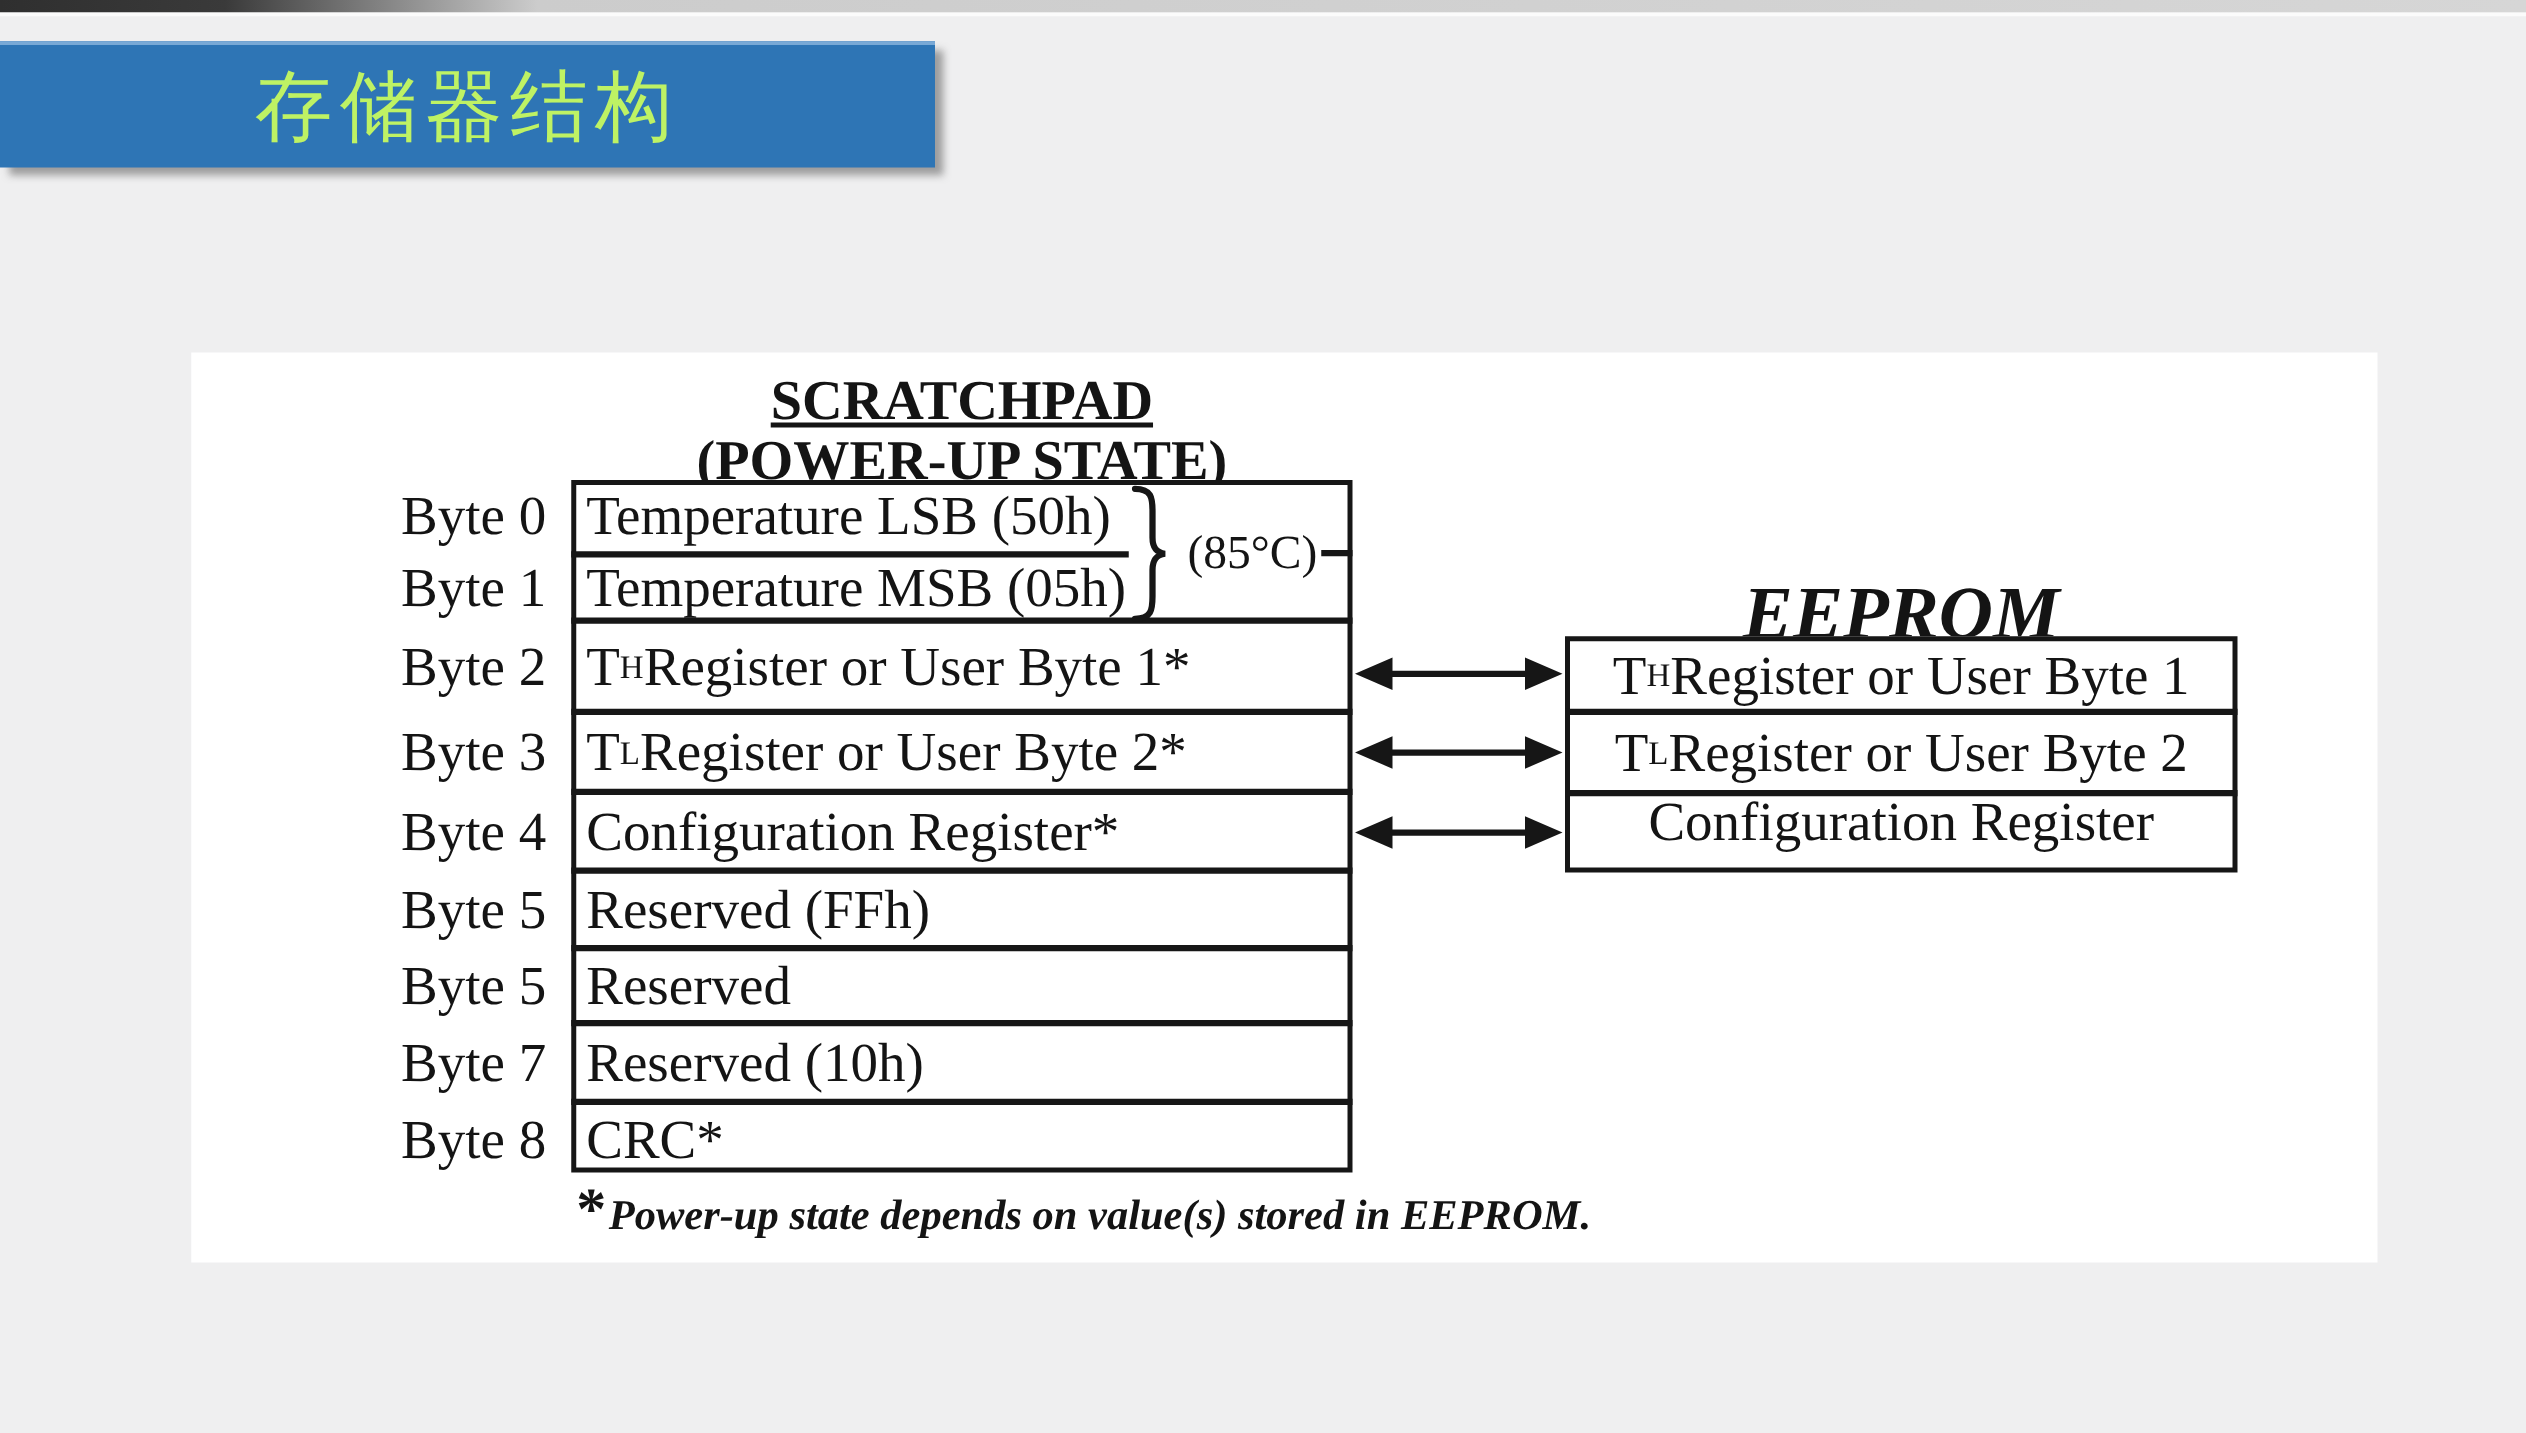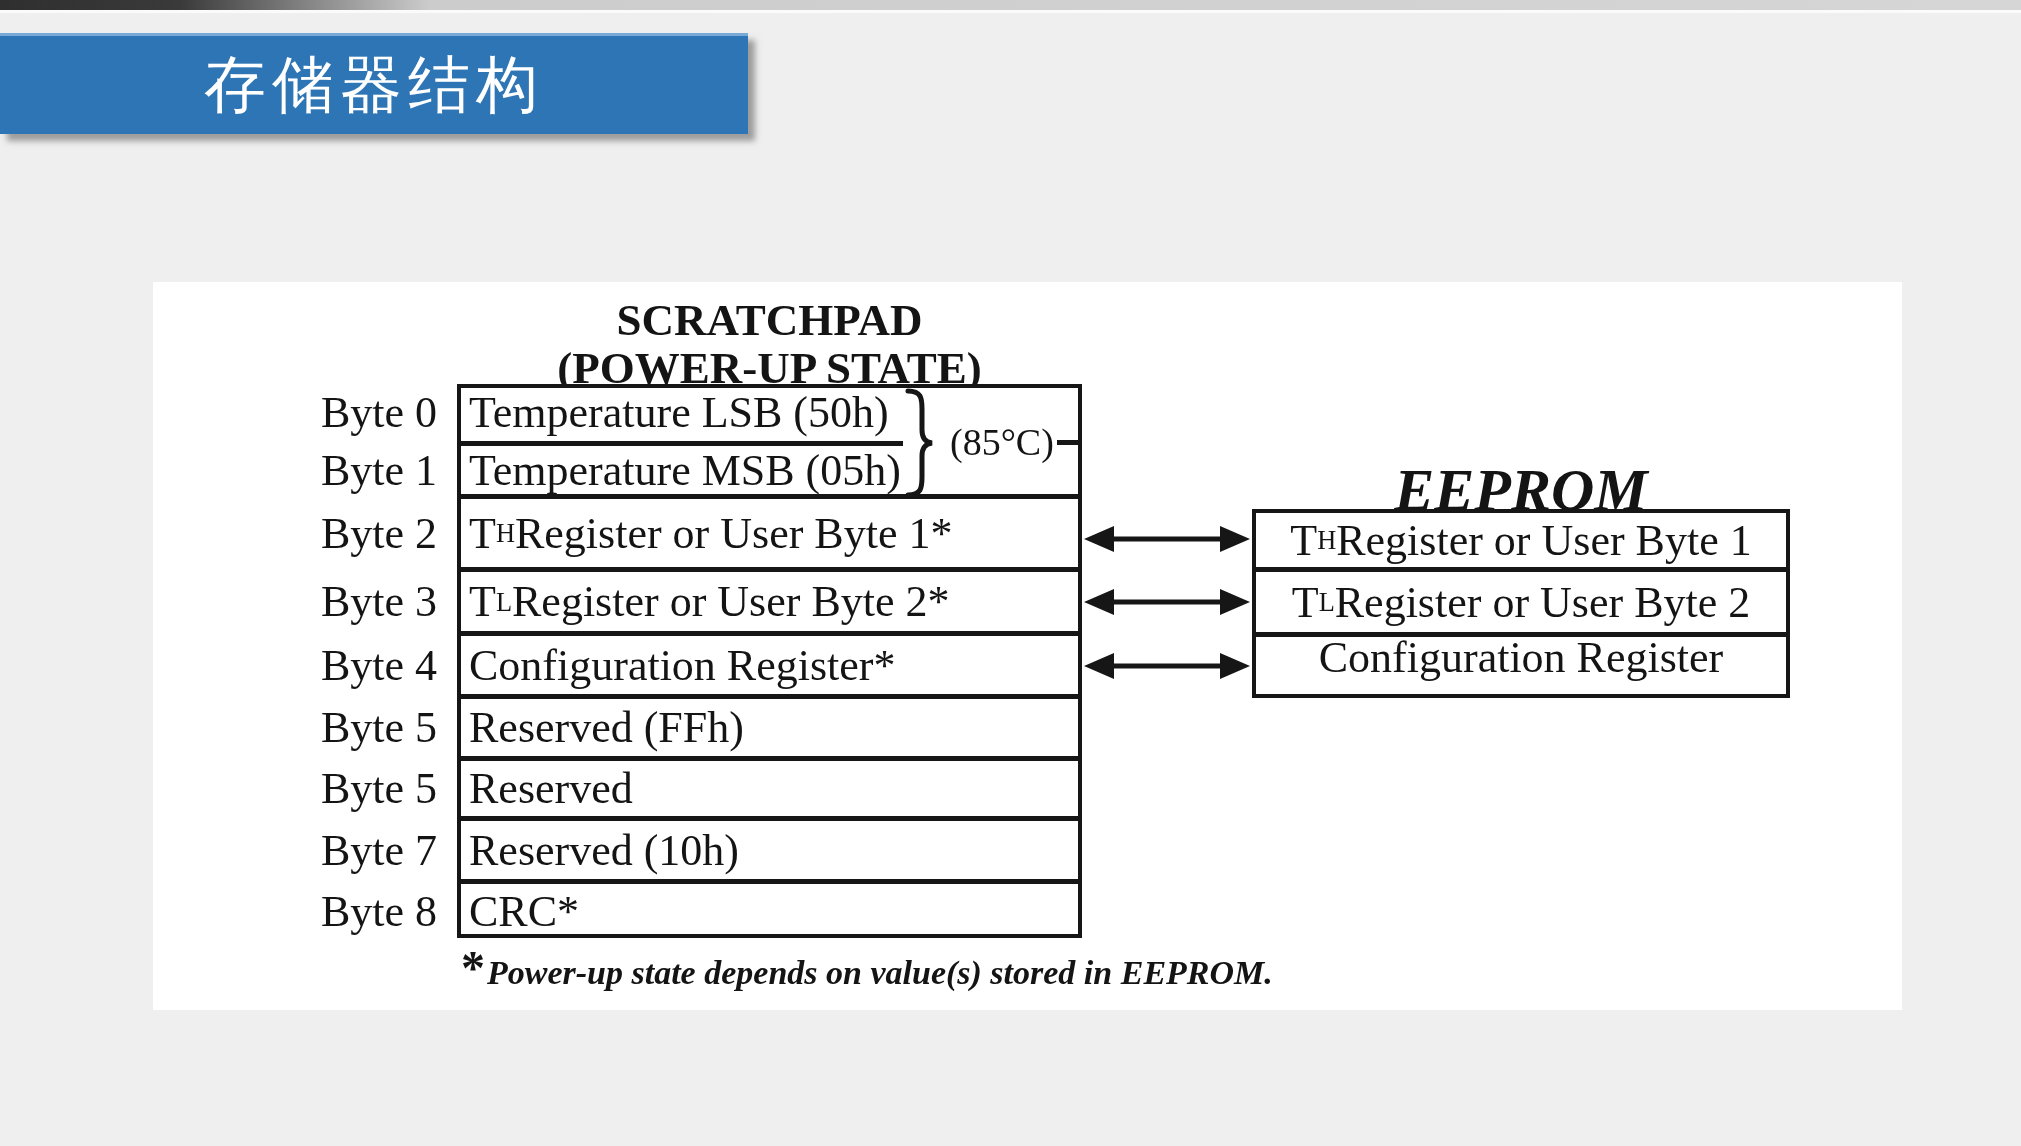--- a/index.html
+++ b/index.html
@@ -6,35 +6,35 @@
   .slide{position:relative;width:2021px;height:1146px;background:#efeff0;overflow:hidden;
          font-family:"Liberation Serif","DejaVu Serif",serif;color:#141414;}
   .top-strip{position:absolute;left:0;top:0;width:2021px;height:10px;
              background:linear-gradient(90deg,#2f2f2f 0px,#3a3a3a 180px,#cccccc 430px,#d6d6d6 100%);
              border-bottom:3px solid #fbfbfb;}
   .title-banner{position:absolute;left:0;top:33px;width:748px;height:101px;background:#2e75b5;
                 border-top:3px solid #79a9d6;box-sizing:border-box;
                 box-shadow:7px 7px 6px rgba(90,90,90,0.55);
                 display:flex;align-items:center;justify-content:center;}
   .title-banner .title-text{font-family:"Liberation Sans","DejaVu Sans",sans-serif;
-                font-size:62px;color:#ffffff;letter-spacing:6px;font-weight:400;}
+                font-size:62px;color:#bef264;letter-spacing:6px;font-weight:400;}
   .panel{position:absolute;left:153px;top:282px;width:1749px;height:728px;background:#ffffff;}
 
   
   .sp-box{position:absolute;left:304px;top:102px;width:625px;height:554px;
           border:4px solid #161616;box-sizing:border-box;background:#ffffff;}
   .divider{position:absolute;height:5px;background:#161616;}
   .sp-row{position:absolute;left:316px;width:580px;font-size:44px;white-space:nowrap;
           display:flex;align-items:center;}
   .byte-label{position:absolute;left:104px;width:180px;font-size:44px;text-align:right;
           display:flex;align-items:center;justify-content:flex-end;}
   sub{font-size:0.60em;vertical-align:-0.25em;line-height:0;}
 
   .sp-heading{position:absolute;left:304px;width:625px;text-align:center;
-              font-size:45px;font-weight:bold;white-space:nowrap;}
+              font-size:45px;font-weight:bold;white-space:nowrap;text-decoration:underline;}
 
   
   .ee-box{position:absolute;left:1099px;top:227px;width:538px;height:189px;
           border:4px solid #161616;box-sizing:border-box;background:#ffffff;}
   .ee-row{position:absolute;left:1099px;width:538px;font-size:44px;white-space:nowrap;
           display:flex;align-items:center;justify-content:center;}
   .ee-heading{position:absolute;left:1099px;top:174px;width:538px;text-align:center;
               font-size:60px;font-weight:bold;font-style:italic;}
 
   

